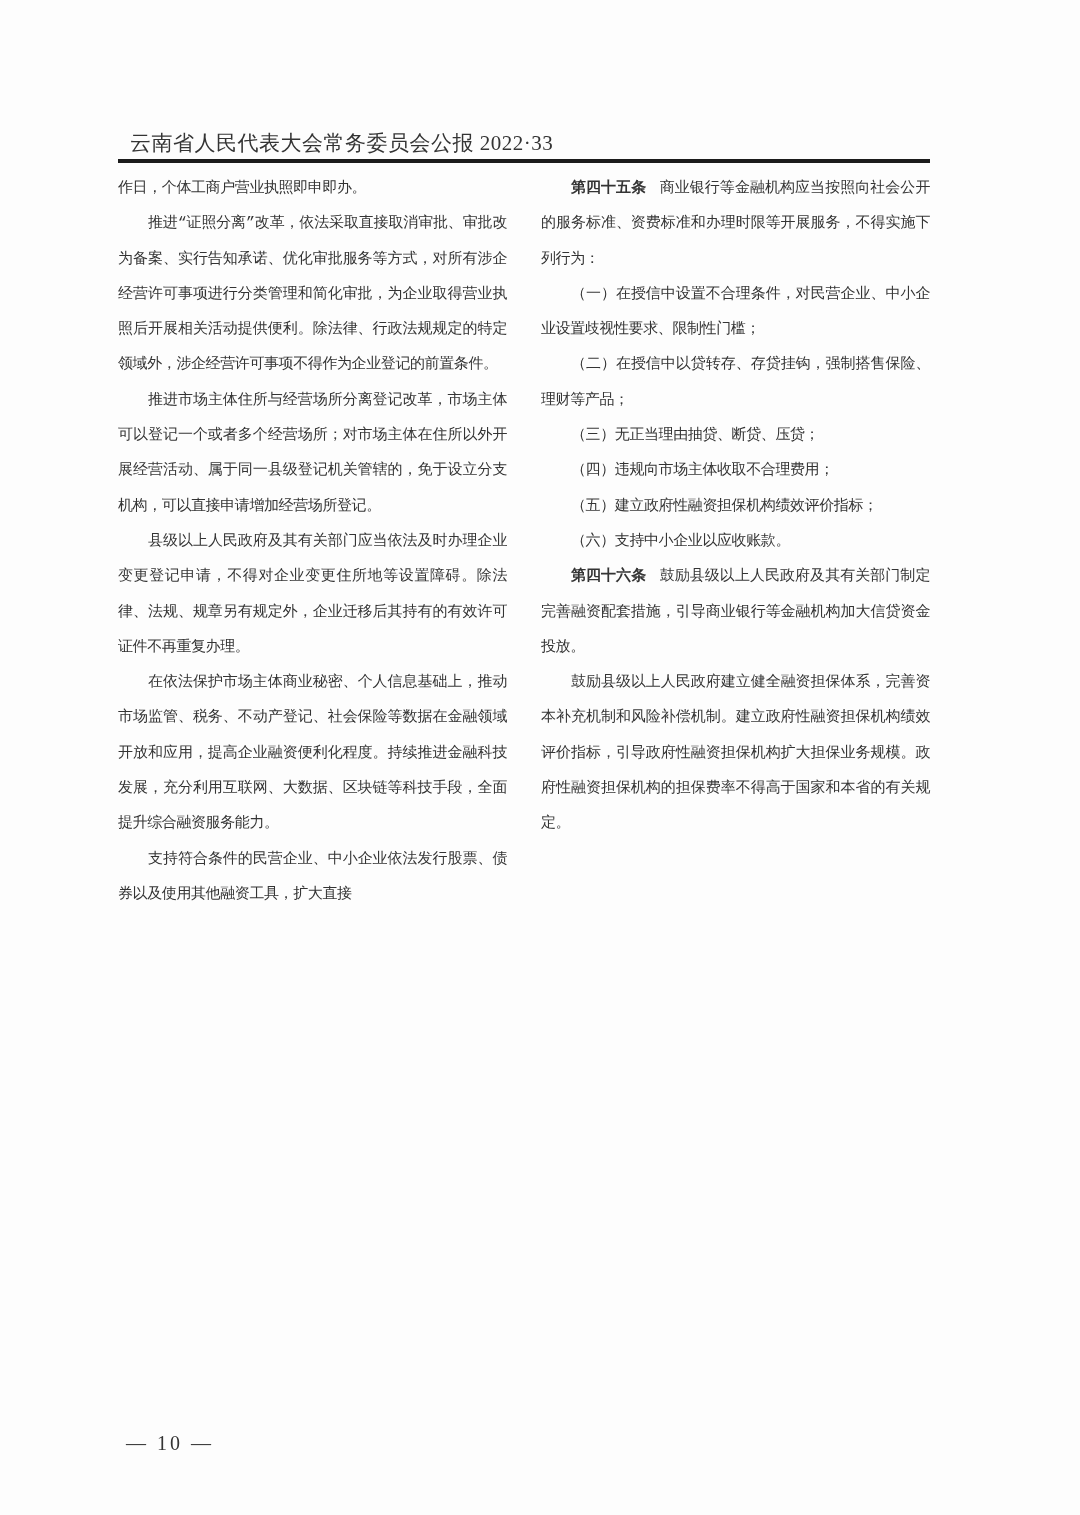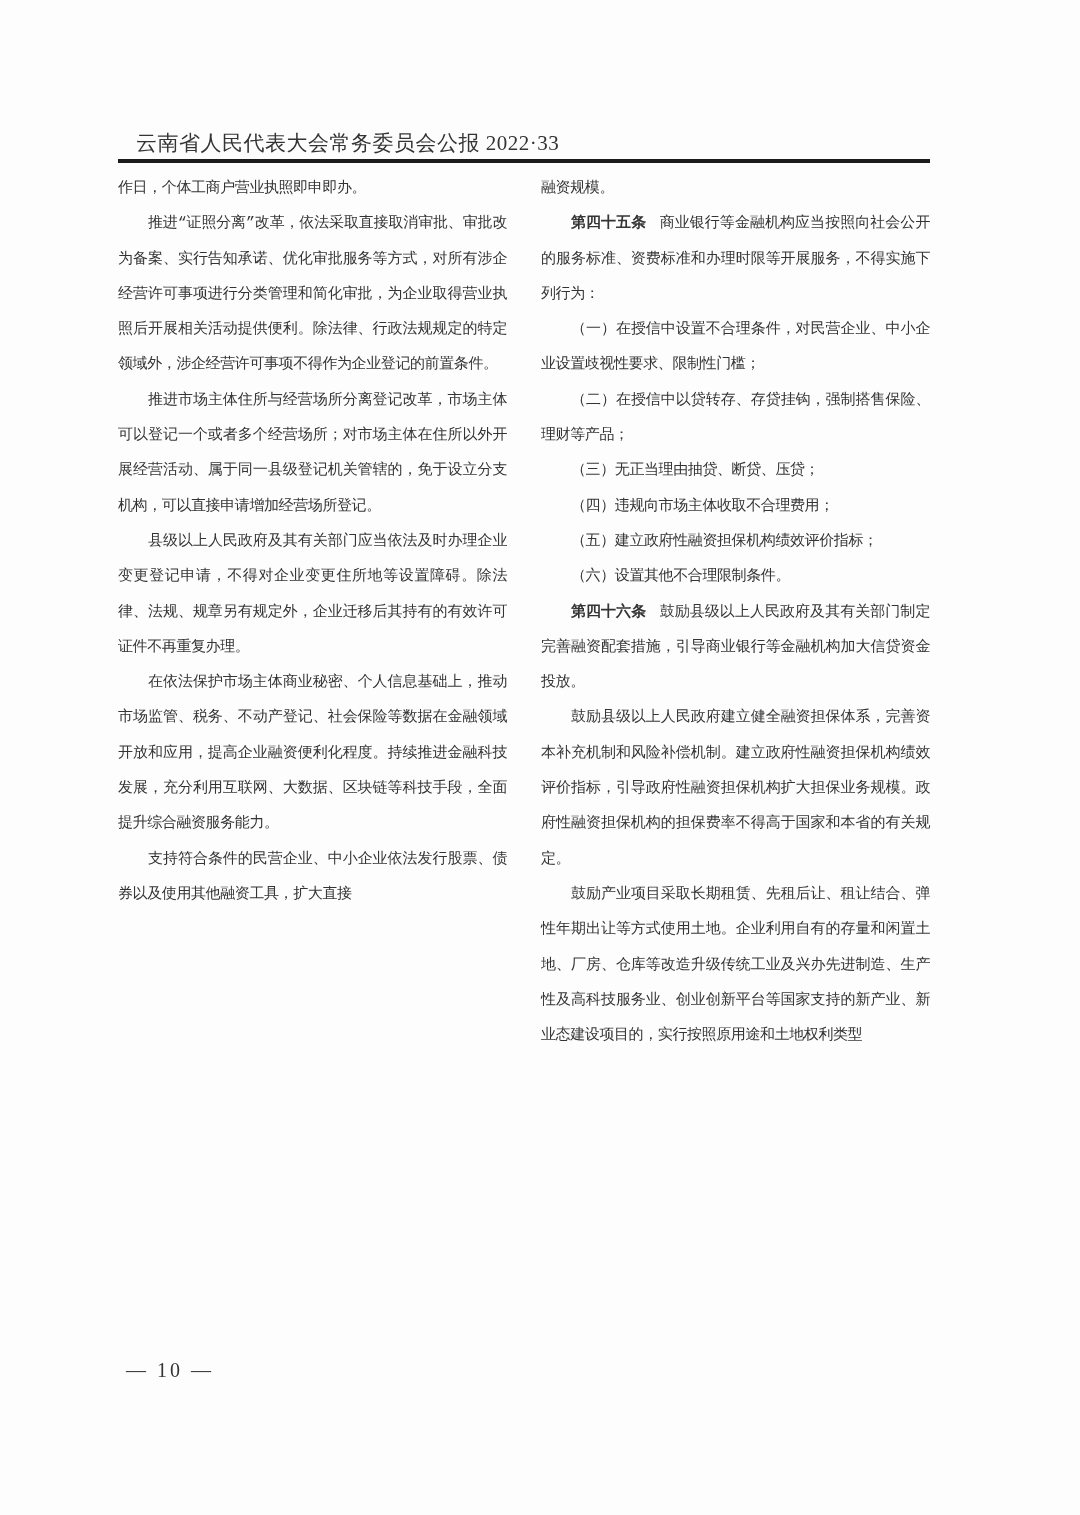--- a/index.html
+++ b/index.html
@@ -11,21 +11,21 @@
     position: relative;
     width: 1080px;
     height: 1515px;
     background: #fdfdfd;
     color: #343434;
     font-family: "Liberation Serif", "DejaVu Serif", serif;
     overflow: hidden;
   }
   .header-title {
     position: absolute;
-    left: 136px;
+    left: 130px;
     top: 129px;
     font-size: 21px;
     letter-spacing: 0.5px;
     white-space: nowrap;
   }
   .header-rule {
     position: absolute;
     left: 118px;
     top: 159px;
     width: 812px;
@@ -56,21 +56,21 @@
   .para.no-indent {
     text-indent: 0;
   }
   .lead {
     font-weight: bold;
     margin-right: 0.9em;
   }
   .page-number {
     position: absolute;
     left: 126px;
-    top: 1359px;
+    top: 1432px;
     font-size: 20px;
     letter-spacing: 3px;
     white-space: nowrap;
   }
 </style>
 </head>
 <body>
 
 <div class="page">
 
@@ -82,30 +82,28 @@
     <div class="column">
       <p class="para no-indent"><span>作日，个体工商户营业执照即申即办。</span></p>
       <p class="para"><span>推进“证照分离”改革，依法采取直接取消审批、审批改为备案、实行告知承诺、优化审批服务等方式，对所有涉企经营许可事项进行分类管理和简化审批，为企业取得营业执照后开展相关活动提供便利。除法律、行政法规规定的特定领域外，涉企经营许可事项不得作为企业登记的前置条件。</span></p>
       <p class="para"><span>推进市场主体住所与经营场所分离登记改革，市场主体可以登记一个或者多个经营场所；对市场主体在住所以外开展经营活动、属于同一县级登记机关管辖的，免于设立分支机构，可以直接申请增加经营场所登记。</span></p>
       <p class="para"><span>县级以上人民政府及其有关部门应当依法及时办理企业变更登记申请，不得对企业变更住所地等设置障碍。除法律、法规、规章另有规定外，企业迁移后其持有的有效许可证件不再重复办理。</span></p>
       <p class="para"><span>在依法保护市场主体商业秘密、个人信息基础上，推动市场监管、税务、不动产登记、社会保险等数据在金融领域开放和应用，提高企业融资便利化程度。持续推进金融科技发展，充分利用互联网、大数据、区块链等科技手段，全面提升综合融资服务能力。</span></p>
       <p class="para"><span>支持符合条件的民营企业、中小企业依法发行股票、债券以及使用其他融资工具，扩大直接</span></p>
     </div>
 
     <div class="column">
-      <p class="para no-indent"><span>融资规模。</span></p>
       <p class="para"><span class="lead">第四十五条</span><span>商业银行等金融机构应当按照向社会公开的服务标准、资费标准和办理时限等开展服务，不得实施下列行为：</span></p>
       <p class="para"><span>（一）在授信中设置不合理条件，对民营企业、中小企业设置歧视性要求、限制性门槛；</span></p>
       <p class="para"><span>（二）在授信中以贷转存、存贷挂钩，强制搭售保险、理财等产品；</span></p>
       <p class="para"><span>（三）无正当理由抽贷、断贷、压贷；</span></p>
       <p class="para"><span>（四）违规向市场主体收取不合理费用；</span></p>
       <p class="para"><span>（五）建立政府性融资担保机构绩效评价指标；</span></p>
-      <p class="para"><span>（六）设置其他不合理限制条件。</span></p>
+      <p class="para"><span>（六）支持中小企业以应收账款。</span></p>
       <p class="para"><span class="lead">第四十六条</span><span>鼓励县级以上人民政府及其有关部门制定完善融资配套措施，引导商业银行等金融机构加大信贷资金投放。</span></p>
       <p class="para"><span>鼓励县级以上人民政府建立健全融资担保体系，完善资本补充机制和风险补偿机制。建立政府性融资担保机构绩效评价指标，引导政府性融资担保机构扩大担保业务规模。政府性融资担保机构的担保费率不得高于国家和本省的有关规定。</span></p>
-      <p class="para"><span>鼓励产业项目采取长期租赁、先租后让、租让结合、弹性年期出让等方式使用土地。企业利用自有的存量和闲置土地、厂房、仓库等改造升级传统工业及兴办先进制造、生产性及高科技服务业、创业创新平台等国家支持的新产业、新业态建设项目的，实行按照原用途和土地权利类型</span></p>
     </div>
 
   </div>
 
   <div class="page-number">— 10 —</div>
 
 </div>
 
 </body></html>

